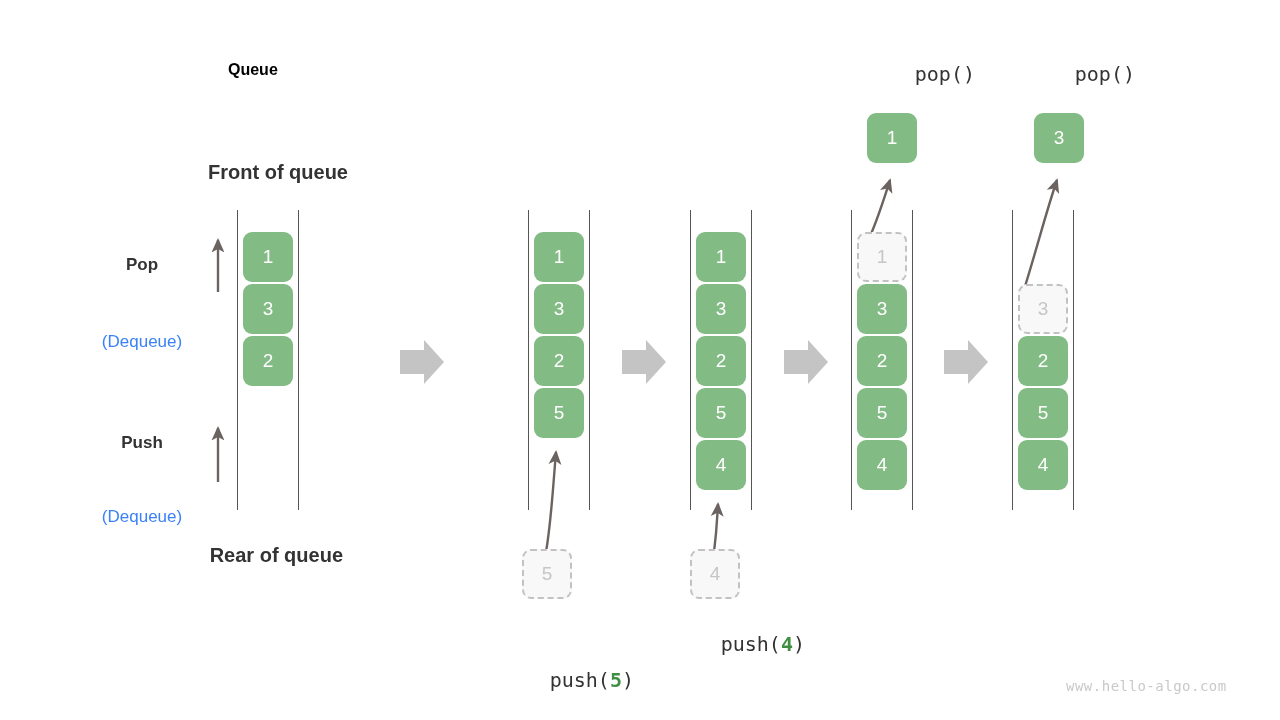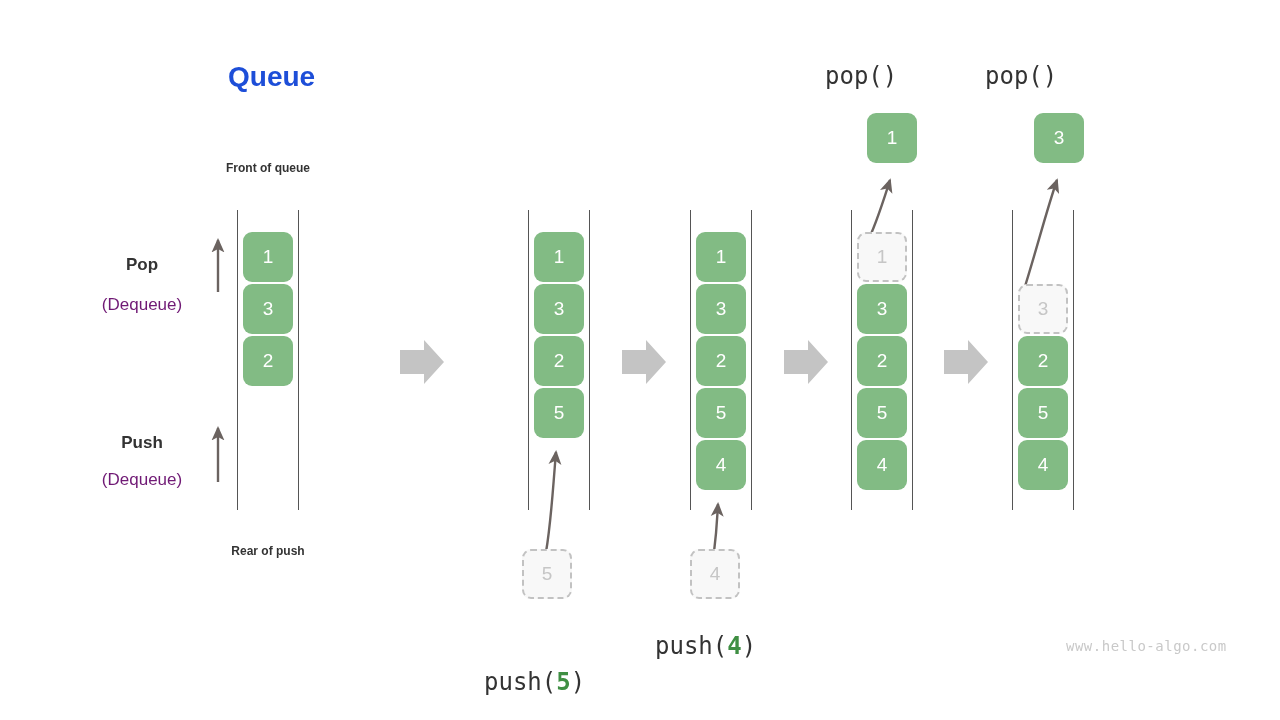--- a/index.html
+++ b/index.html
@@ -13,51 +13,52 @@
     height: 720px;
     background: #ffffff;
     overflow: hidden;
     font-family: "Liberation Sans", sans-serif;
   }
   .abs { position: absolute; }
 
   
   .diagram-title {
     font-weight: bold;
-    font-size: 28px;
-    color: #1d4ed8;
+    font-size: 16px;
+    color: #000000;
     white-space: nowrap;
   }
   .side-label {
     font-weight: bold;
     font-size: 17px;
     color: #333333;
     white-space: nowrap;
     text-align: center;
   }
   .side-sublabel {
     font-weight: normal;
     font-size: 17px;
-    color: #701a75;
+    color: #3b82f6;
     white-space: nowrap;
     text-align: center;
+    margin-top: 37px;
   }
   .edge-label {
     font-weight: bold;
-    font-size: 12px;
+    font-size: 20px;
     color: #333333;
     white-space: nowrap;
-    text-align: center;
+    text-align: right;
   }
   .op-label {
     font-family: "DejaVu Sans Mono", "Liberation Mono", monospace;
-    font-size: 24px;
+    font-size: 20px;
     color: #333333;
     white-space: nowrap;
-    text-align: left;
+    text-align: right;
   }
   .op-label .arg { color: #3f8f43; font-weight: bold; }
   .watermark {
     font-family: "DejaVu Sans Mono", "Liberation Mono", monospace;
     font-size: 14px;
     color: #c9c9c9;
     letter-spacing: 0.5px;
     white-space: nowrap;
   }
 
@@ -152,21 +153,21 @@
   <div class="abs diagram-title" style="left:228px; top:61px;">Queue</div>
 
   <div class="abs edge-label" style="left:188px; top:161px; width:160px;">Front of queue</div>
 
   <div class="abs side-label" style="left:82px; top:255px; width:120px;">Pop</div>
   <div class="abs side-sublabel" style="left:62px; top:295px; width:160px;">(Dequeue)</div>
 
   <div class="abs side-label" style="left:82px; top:433px; width:120px;">Push</div>
   <div class="abs side-sublabel" style="left:62px; top:470px; width:160px;">(Dequeue)</div>
 
-  <div class="abs edge-label" style="left:193px; top:544px; width:150px;">Rear of push</div>
+  <div class="abs edge-label" style="left:193px; top:544px; width:150px;">Rear of queue</div>
 
   <div class="abs" style="left:237px; top:210px; width:62px; height:300px;">
     <div class="abs rail" style="left:0px; top:0px; height:300px;"></div>
     <div class="abs rail" style="left:61px; top:0px; height:300px;"></div>
     <div class="abs cell" style="left:6px; top:22px;">1</div>
     <div class="abs cell" style="left:6px; top:74px;">3</div>
     <div class="abs cell" style="left:6px; top:126px;">2</div>
   </div>
 
   <div class="abs" style="left:528px; top:210px; width:62px; height:300px;">
@@ -216,15 +217,15 @@
   <div class="abs cell popped" style="left:1034px; top:113px;">3</div>
   <div class="abs" style="left:1012px; top:210px; width:62px; height:300px;">
     <div class="abs rail" style="left:0px; top:0px; height:300px;"></div>
     <div class="abs rail" style="left:61px; top:0px; height:300px;"></div>
     <div class="abs cell ghost" style="left:6px; top:74px;">3</div>
     <div class="abs cell" style="left:6px; top:126px;">2</div>
     <div class="abs cell" style="left:6px; top:178px;">5</div>
     <div class="abs cell" style="left:6px; top:230px;">4</div>
   </div>
 
-  <div class="abs watermark" style="left:1066px; top:638px;">www.hello-algo.com</div>
+  <div class="abs watermark" style="left:1066px; top:678px;">www.hello-algo.com</div>
 
 </div>
 
 </body></html>

